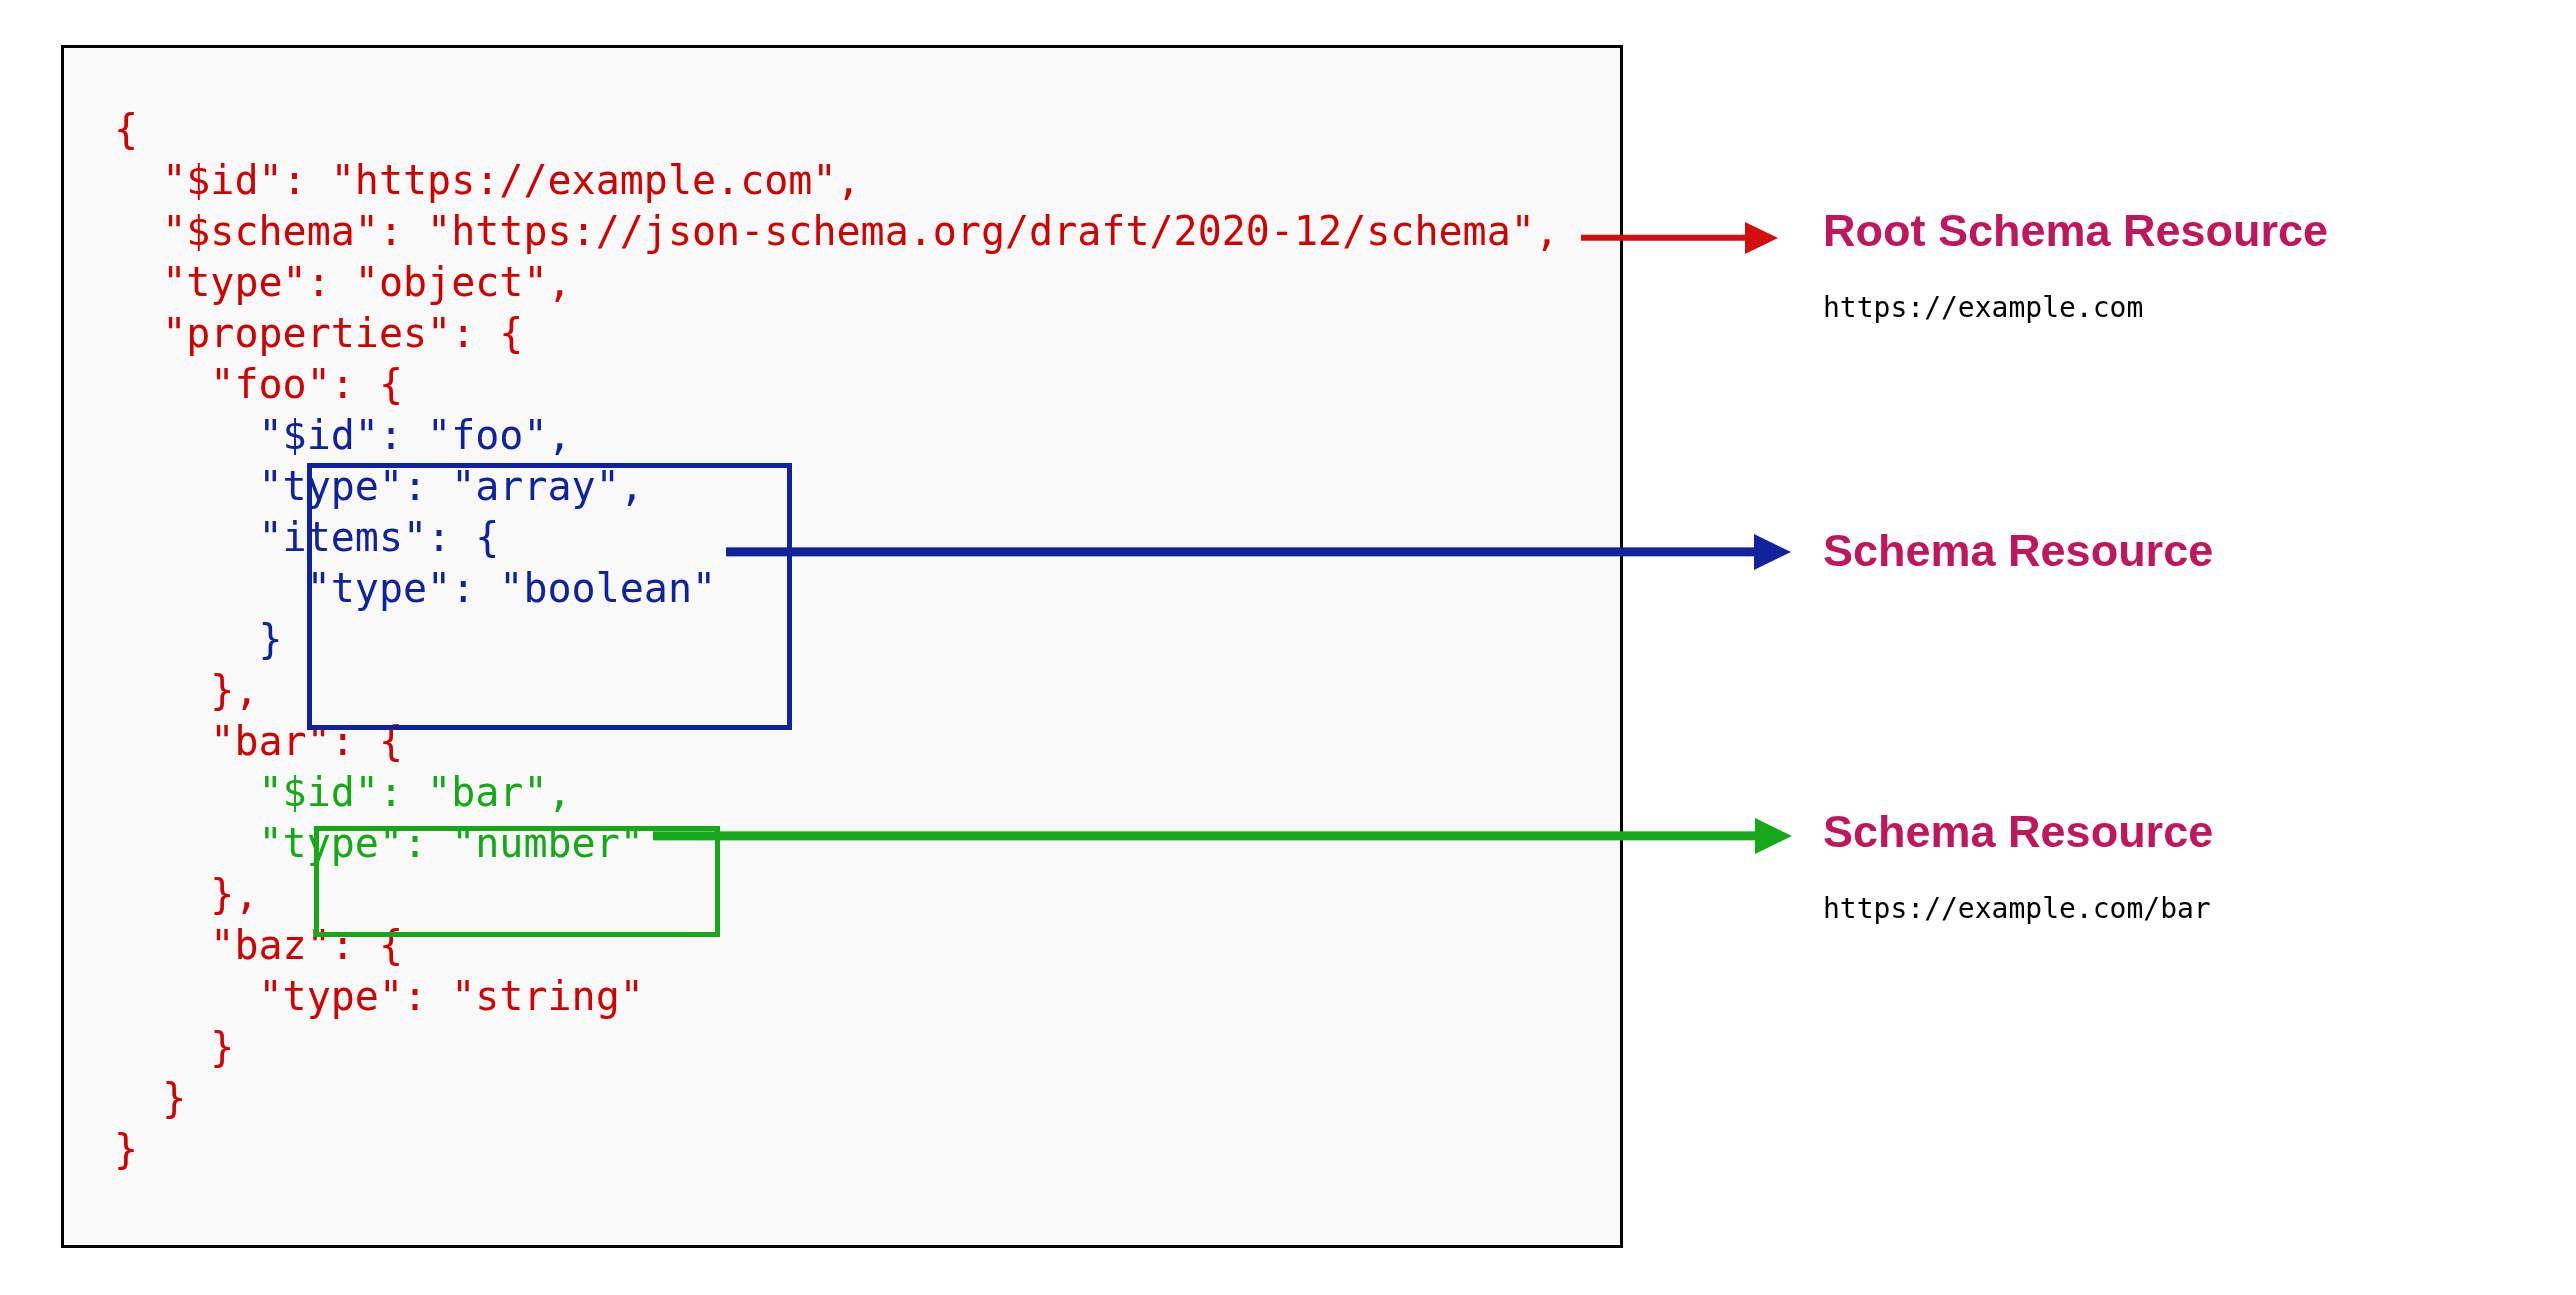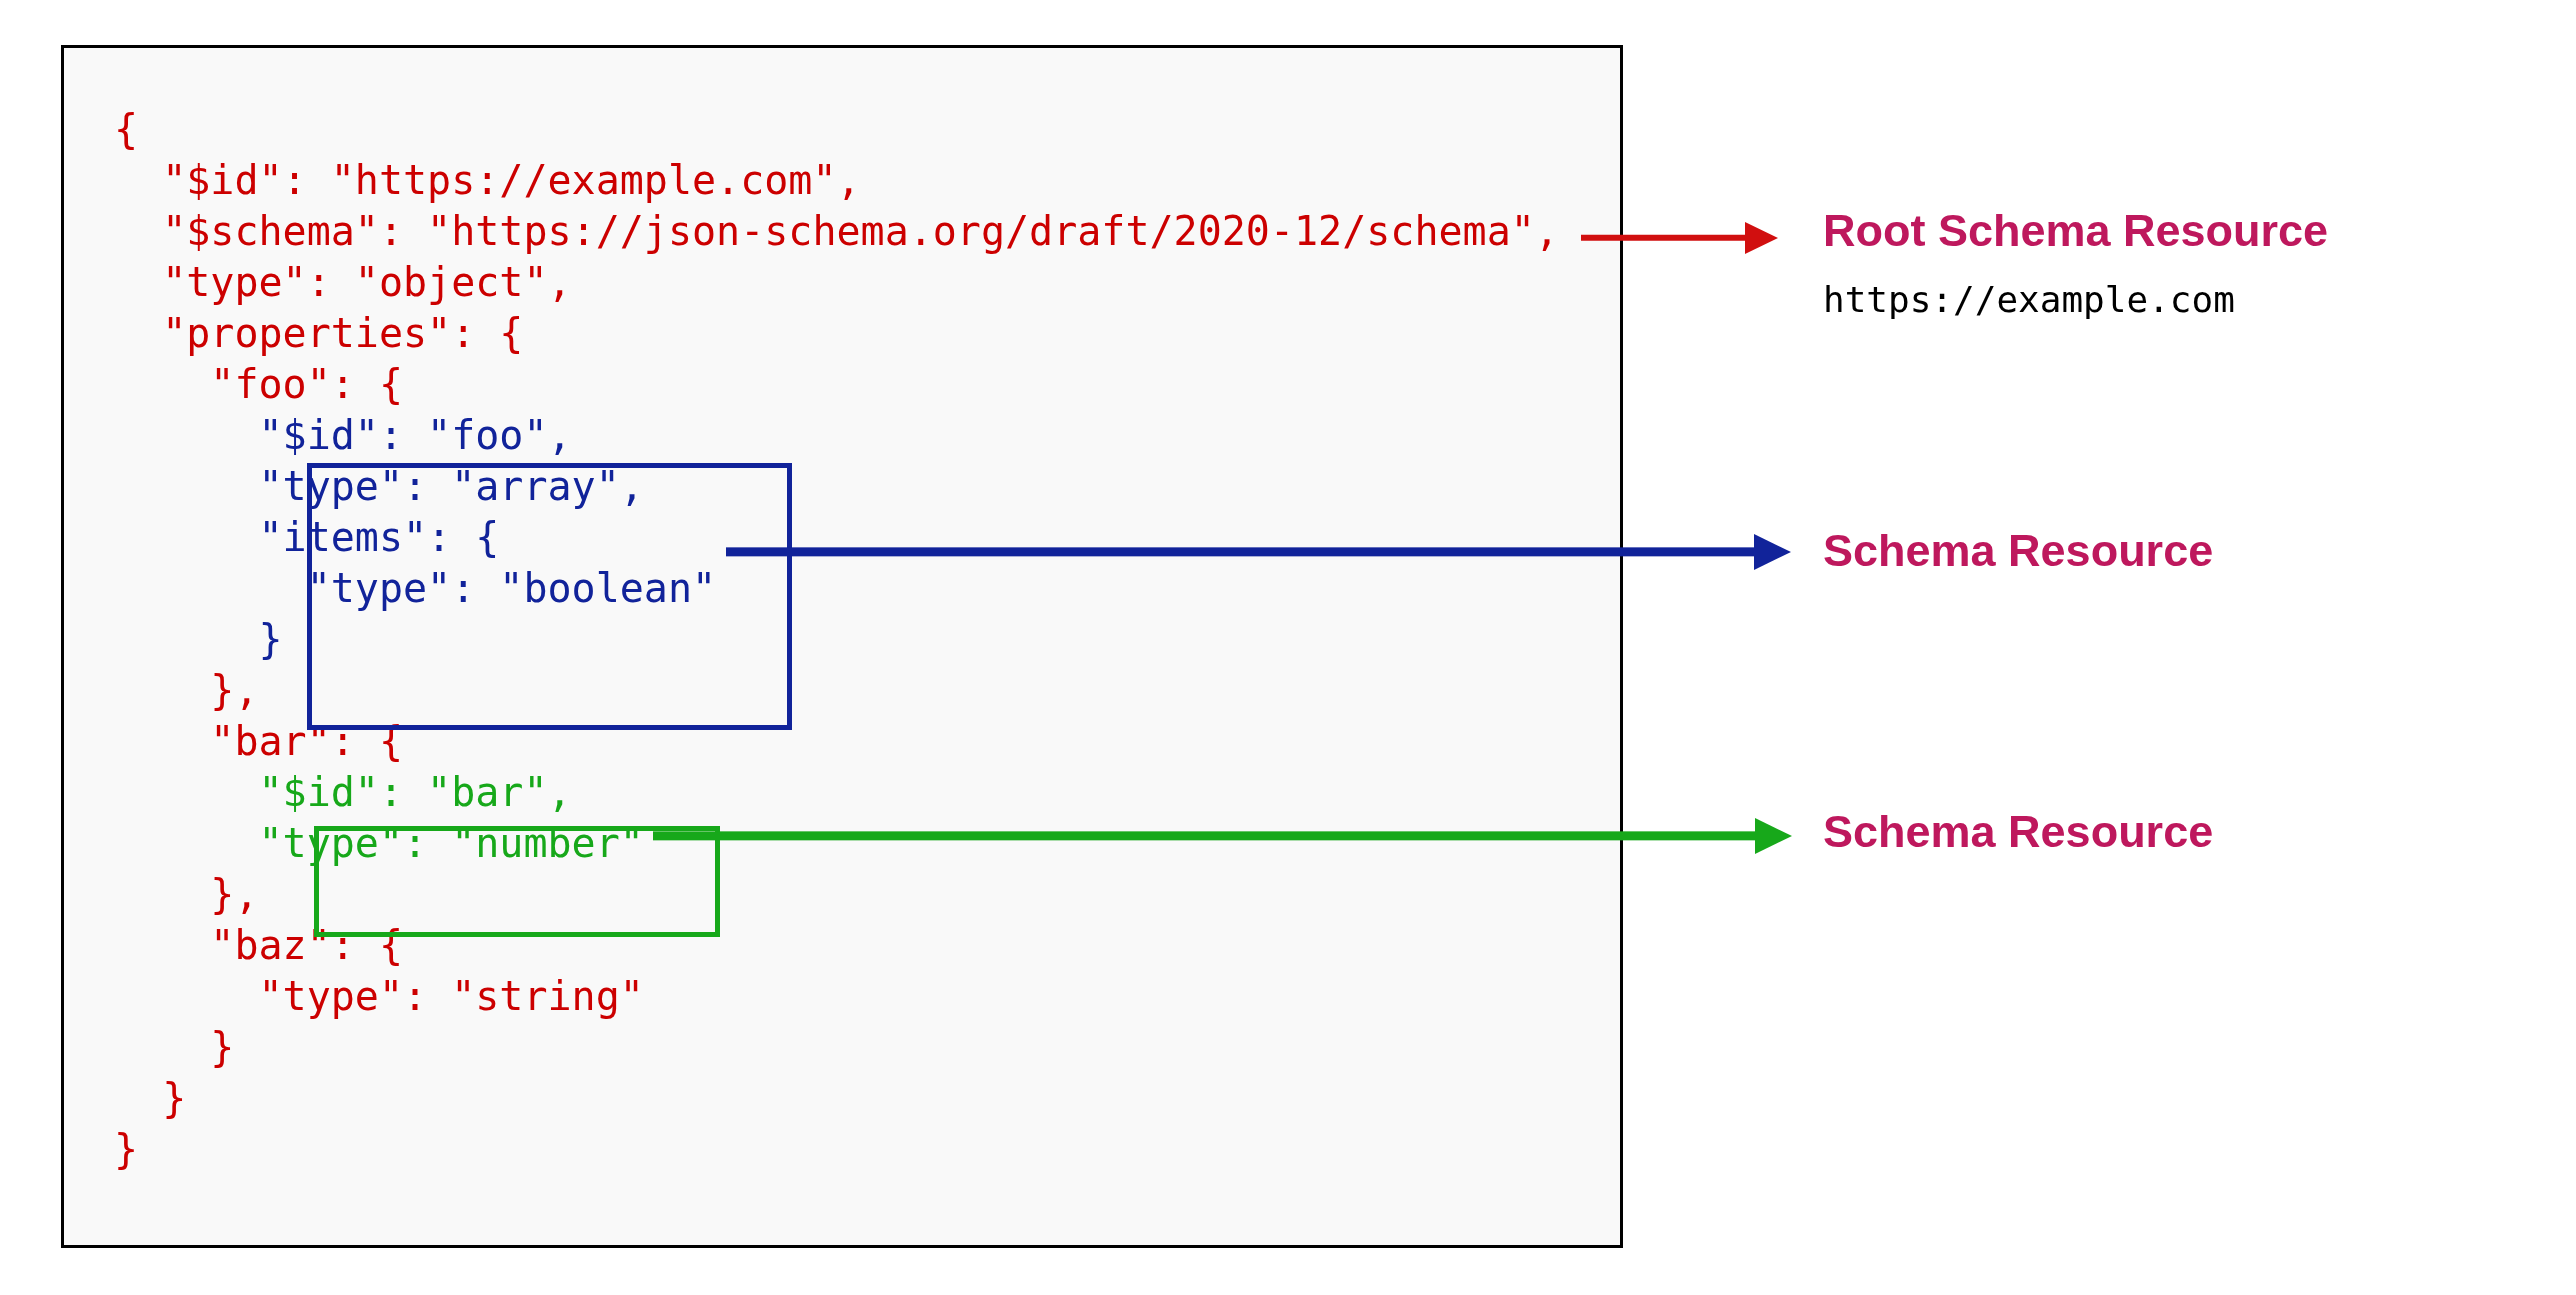--- a/index.html
+++ b/index.html
@@ -94,24 +94,24 @@
   .ann-title {
     font-family: "Liberation Sans", sans-serif;
     font-weight: bold;
     font-size: 45px;
     color: #be185d;
     line-height: 52px;
     white-space: nowrap;
   }
   .ann-uri {
     font-family: "DejaVu Sans Mono", "Liberation Mono", monospace;
-    font-size: 36px;
+    font-size: 28px;
     color: #000000;
     line-height: 45px;
-    margin-top: 20px;
+    margin-top: 28px;
     white-space: nowrap;
   }
 
   .ann-root { top: 205px; }
   .ann-foo  { top: 525px; }
   .ann-bar  { top: 806px; }
 </style>
 </head>
 <body>
 
@@ -143,16 +143,17 @@
     <div class="ann-title">Root Schema Resource</div>
     <div class="ann-uri">https://example.com</div>
   </div>
 
   <div class="annotation ann-foo">
     <div class="ann-title">Schema Resource</div>
   </div>
 
   <div class="annotation ann-bar">
     <div class="ann-title">Schema Resource</div>
+    <div class="ann-uri">https://example.com/bar</div>
   </div>
 
 </div>
 
 
 </body></html>

